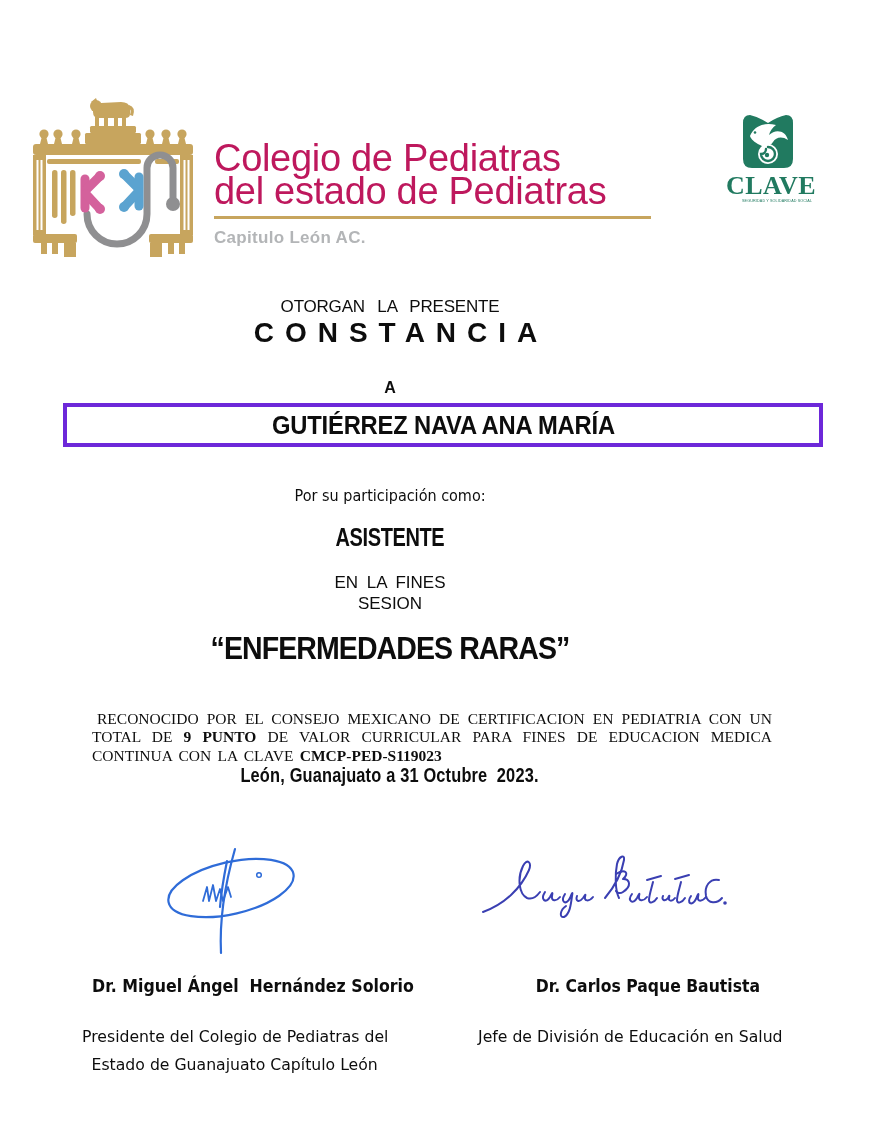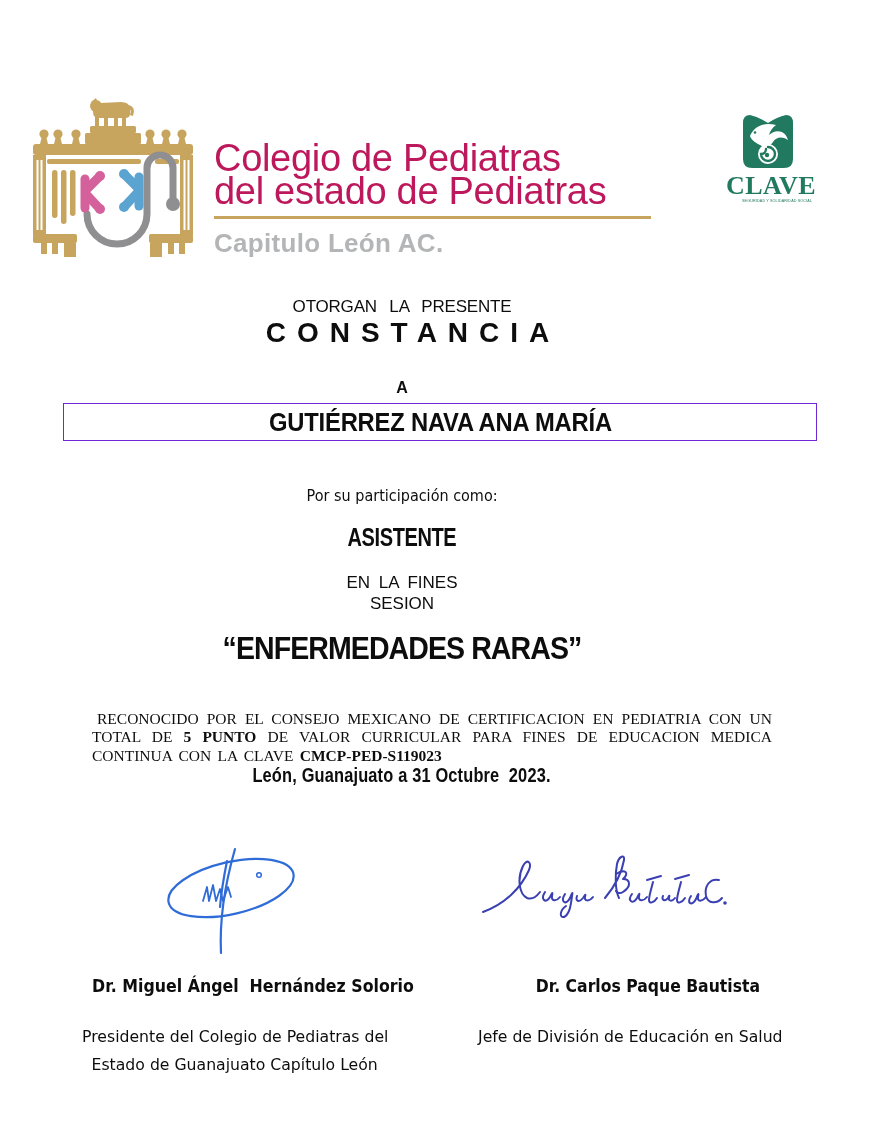--- a/index.html
+++ b/index.html
@@ -1,37 +1,37 @@
 <!DOCTYPE html>
 <html><head>
 <meta charset="utf-8">
 <style>
   html,body{margin:0;padding:0;background:#ffffff;}
   .page{position:relative;width:884px;height:1140px;background:#ffffff;overflow:hidden;
         font-family:"Liberation Sans",sans-serif;color:#0d0d0d;}
   .abs{position:absolute;}
-  .ctr{left:12px;width:780px;text-align:center;}
+  .ctr{left:0;width:780px;text-align:center;}
   .sx{display:inline-block;transform-origin:center;}
 
   
   .org-block{left:214px;top:142px;}
   .org-line{font-weight:normal;font-size:38px;line-height:33px;color:#be185d;letter-spacing:-0.3px;}
   .org-underline{width:437px;height:3px;background:#c7a55e;margin-top:8px;}
-  .org-chapter{font-weight:bold;font-size:26px;color:#b3b5b7;margin-top:9px;letter-spacing:0.3px;}
+  .org-chapter{font-weight:bold;font-size:17px;color:#b3b5b7;margin-top:9px;letter-spacing:0.3px;}
   .imss-block{left:726px;top:112px;width:84px;text-align:center;}
   .imss-acronym{font-family:"Liberation Serif",serif;font-weight:bold;font-size:26px;line-height:24px;
                 color:#217a60;letter-spacing:0.5px;margin-top:2px;}
   .imss-tagline{font-size:6px;color:#217a60;transform:scale(0.62);transform-origin:center top;
                 white-space:nowrap;letter-spacing:0.2px;margin-top:1px;}
 
   
   .grant-line{top:297px;font-size:17px;word-spacing:8px;letter-spacing:-0.2px;}
   .constancia{top:317px;font-weight:bold;font-size:28px;letter-spacing:11px;padding-left:11px;}
   .to-label{top:379px;font-weight:bold;font-size:16px;}
-  .name-box{left:63px;top:403px;width:752px;height:36px;border:1px solid #6d28d9;
+  .name-box{left:63px;top:403px;width:752px;height:36px;border:4px solid #6d28d9;
             display:flex;align-items:center;justify-content:center;}
   .recipient{font-weight:bold;font-size:25px;transform:scaleX(0.95);letter-spacing:-0.2px;white-space:pre;}
   .participation{top:486px;font-family:"DejaVu Sans",sans-serif;font-size:16px;}
   .participation .sx{transform:scaleX(0.9);}
   .role{top:523px;}
   .role .sx{font-weight:bold;font-size:25px;transform:scaleX(0.8);letter-spacing:-0.5px;}
   .session1{top:573px;font-size:17px;word-spacing:4px;}
   .session2{top:594px;font-size:17px;}
   .event-title{top:631px;}
   .event-title .sx{font-weight:bold;font-size:31px;transform:scaleX(0.92);letter-spacing:-1px;white-space:pre;}
@@ -176,21 +176,21 @@
   </div>
   <div class="abs ctr role">
     <span class="sx">ASISTENTE</span>
   </div>
   <div class="abs ctr session1">EN LA FINES</div>
   <div class="abs ctr session2">SESION</div>
   <div class="abs ctr event-title">
     <span class="sx">“ENFERMEDADES RARAS”</span>
   </div>
 
-  <p class="abs recognition"><span>RECONOCIDO POR EL CONSEJO MEXICANO DE CERTIFICACION EN PEDIATRIA  CON UN TOTAL DE </span><b>5 PUNTO</b><span> DE VALOR CURRICULAR PARA FINES DE  EDUCACION MEDICA CONTINUA CON LA CLAVE </span><b>CMCP-PED-S119023</b></p>
+  <p class="abs recognition"><span>RECONOCIDO POR EL CONSEJO MEXICANO DE CERTIFICACION EN PEDIATRIA  CON UN TOTAL DE </span><b>9 PUNTO</b><span> DE VALOR CURRICULAR PARA FINES DE  EDUCACION MEDICA CONTINUA CON LA CLAVE </span><b>CMCP-PED-S119023</b></p>
 
   <div class="abs ctr date-line">
     <span class="sx">León, Guanajuato a 31 Octubre  2023.</span>
   </div>
 
   <svg class="abs" style="left:143px;top:843px;" width="170" height="115" viewBox="0 0 170 115" aria-hidden="true">
     <g stroke="#2f6cd8" stroke-width="2.2" fill="none" stroke-linecap="round" stroke-linejoin="round">
       <ellipse cx="88" cy="45" rx="64" ry="26" transform="rotate(-13 88 45)"></ellipse>
       <path d="M92 6 C84 34 76 70 78 110"></path>
       <path d="M84 18 C80 38 78 52 77 64"></path>

